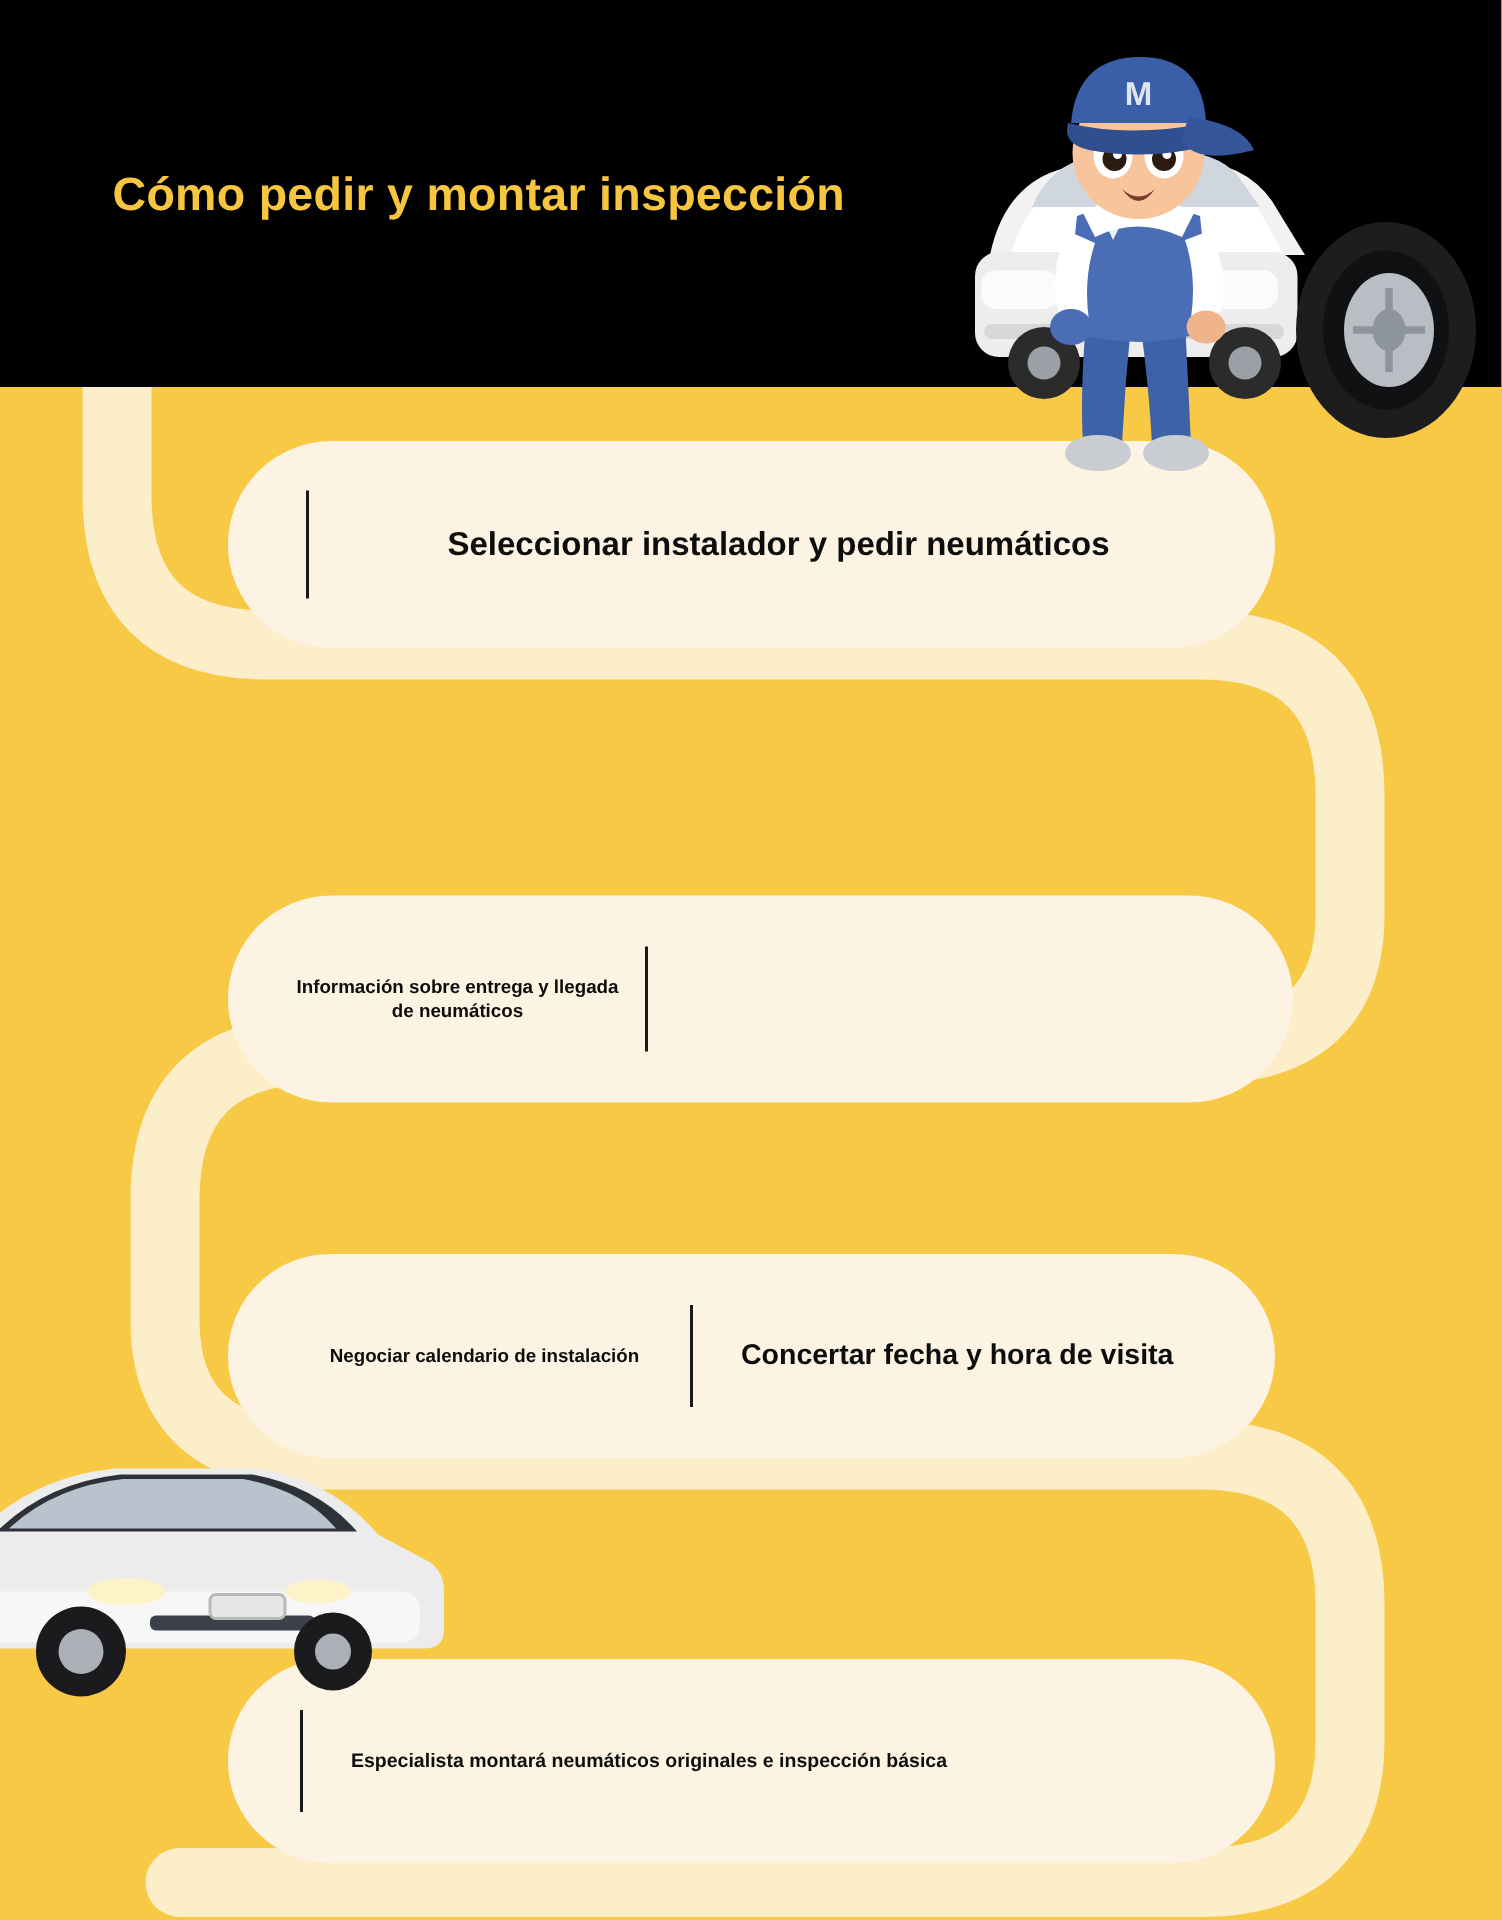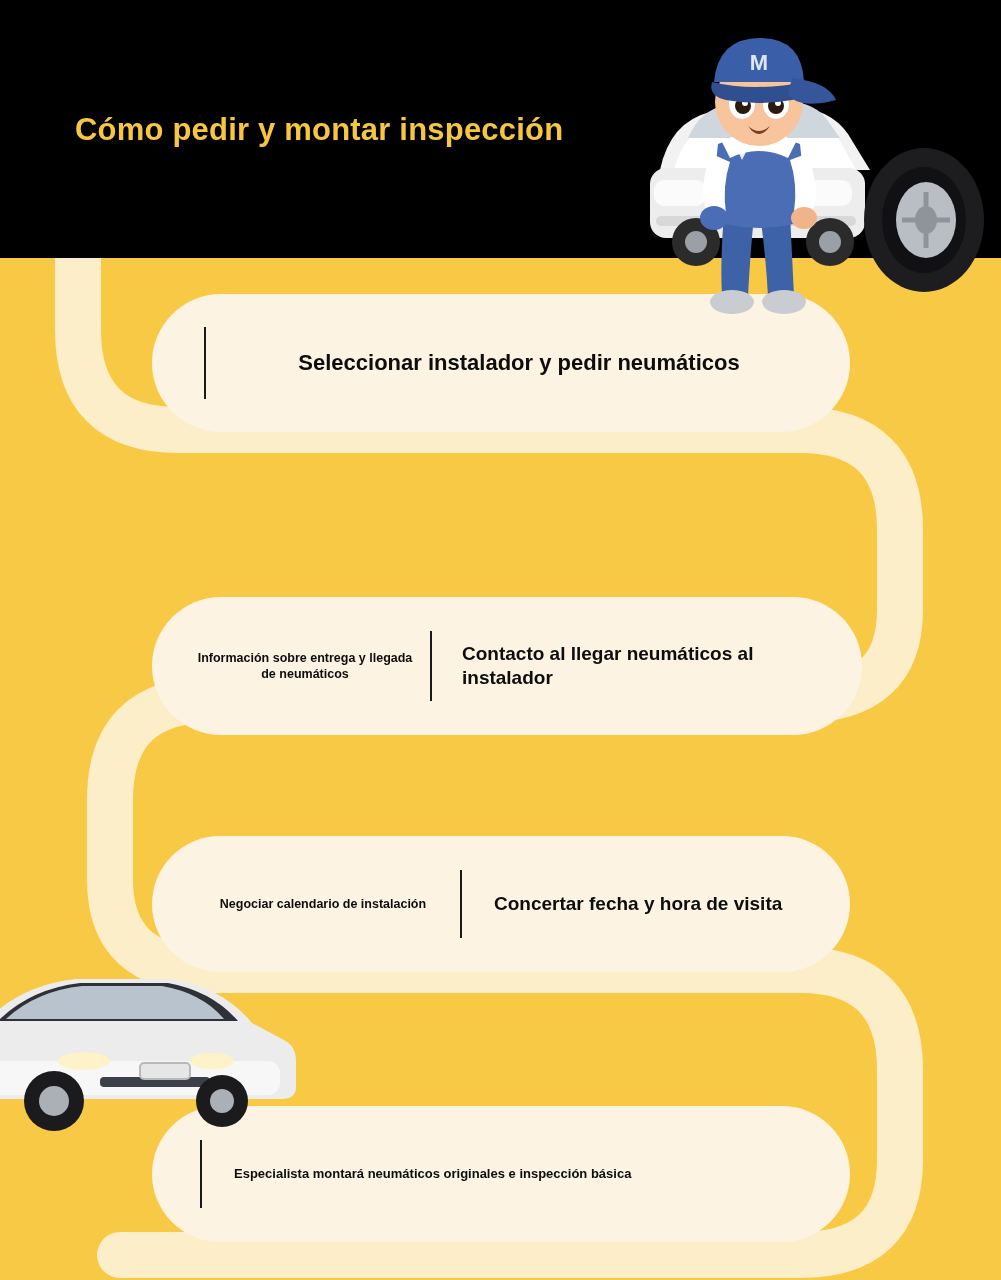--- a/index.html
+++ b/index.html
@@ -214,21 +214,20 @@
   <div class="step-inner">
     <div class="divider"></div>
     <div class="txt right">Seleccionar instalador y pedir neumáticos</div>
   </div>
 </div>
 
 <div class="step" id="step2">
   <div class="step-inner">
     <div class="txt left">Información sobre entrega y llegada de neumáticos</div>
     <div class="divider"></div>
-    <div class="txt right">Contacto al llegar neumáticos al instalador</div>
   </div>
 </div>
 
 <div class="step" id="step3">
   <div class="step-inner">
     <div class="txt left">Negociar calendario de instalación</div>
     <div class="divider"></div>
     <div class="txt right">Concertar fecha y hora de visita</div>
   </div>
 </div>

